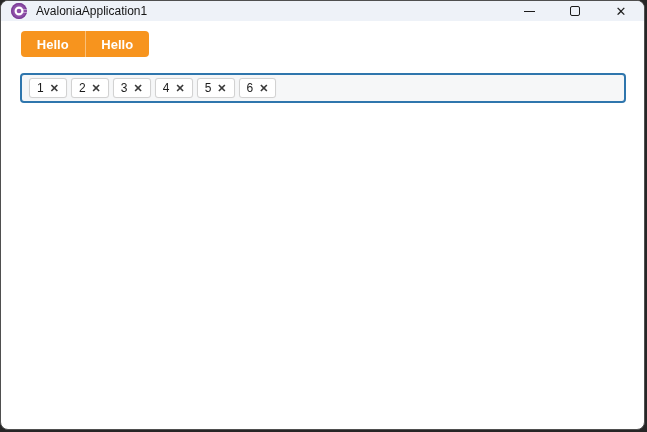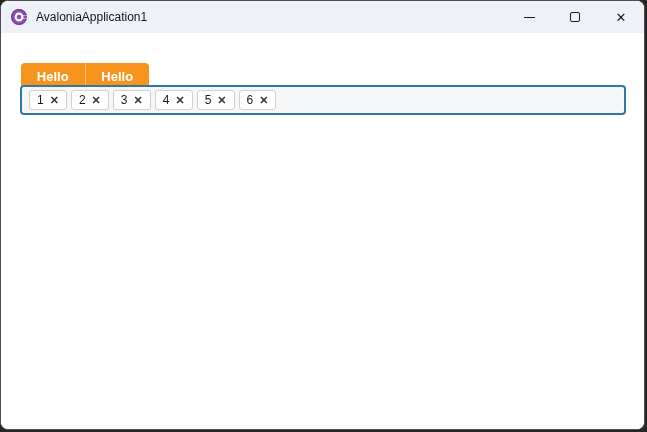--- a/index.html
+++ b/index.html
@@ -12,42 +12,42 @@
   .window {
     position: absolute; left: 0; top: 0;
     width: 645px; height: 430px;
     background: #ffffff;
     border: 1px solid #4f4f4f;
     border-radius: 8px;
     overflow: hidden;
   }
   
   .titlebar {
-    height: 32px;
+    height: 20px;
     background: #eef2f8;
     display: flex;
     align-items: center;
     padding-left: 10px;
     text-align: center;
   }
   .app-icon { width: 16px; height: 16px; margin-right: 9px; flex: 0 0 auto; }
   .title-text { font-size: 12px; color: #151515; white-space: nowrap; }
   .titlebar-spacer { flex: 1 1 auto; }
   .caption-btn {
     width: 46px; height: 32px;
     display: flex; align-items: center; justify-content: center;
     cursor: default;
   }
   .glyph-min { width: 11px; height: 1px; background: #1b1b1b; }
   .glyph-max { width: 10px; height: 10px; border: 1px solid #1b1b1b; border-radius: 2px; }
   .glyph-close { font-size: 13px; color: #1b1b1b; line-height: 1; }
   
   .content { position: relative; height: 398px; background: #ffffff; }
   .tabstrip {
-    position: absolute; left: 20px; top: 30px;
+    position: absolute; left: 20px; top: 10px;
     width: 128px; height: 26px;
     background: #f7941e;
     border-radius: 4px;
     display: flex;
     overflow: hidden;
   }
   .tab {
     flex: 1 1 0;
     display: flex; align-items: center; justify-content: center;
     color: #ffffff;

